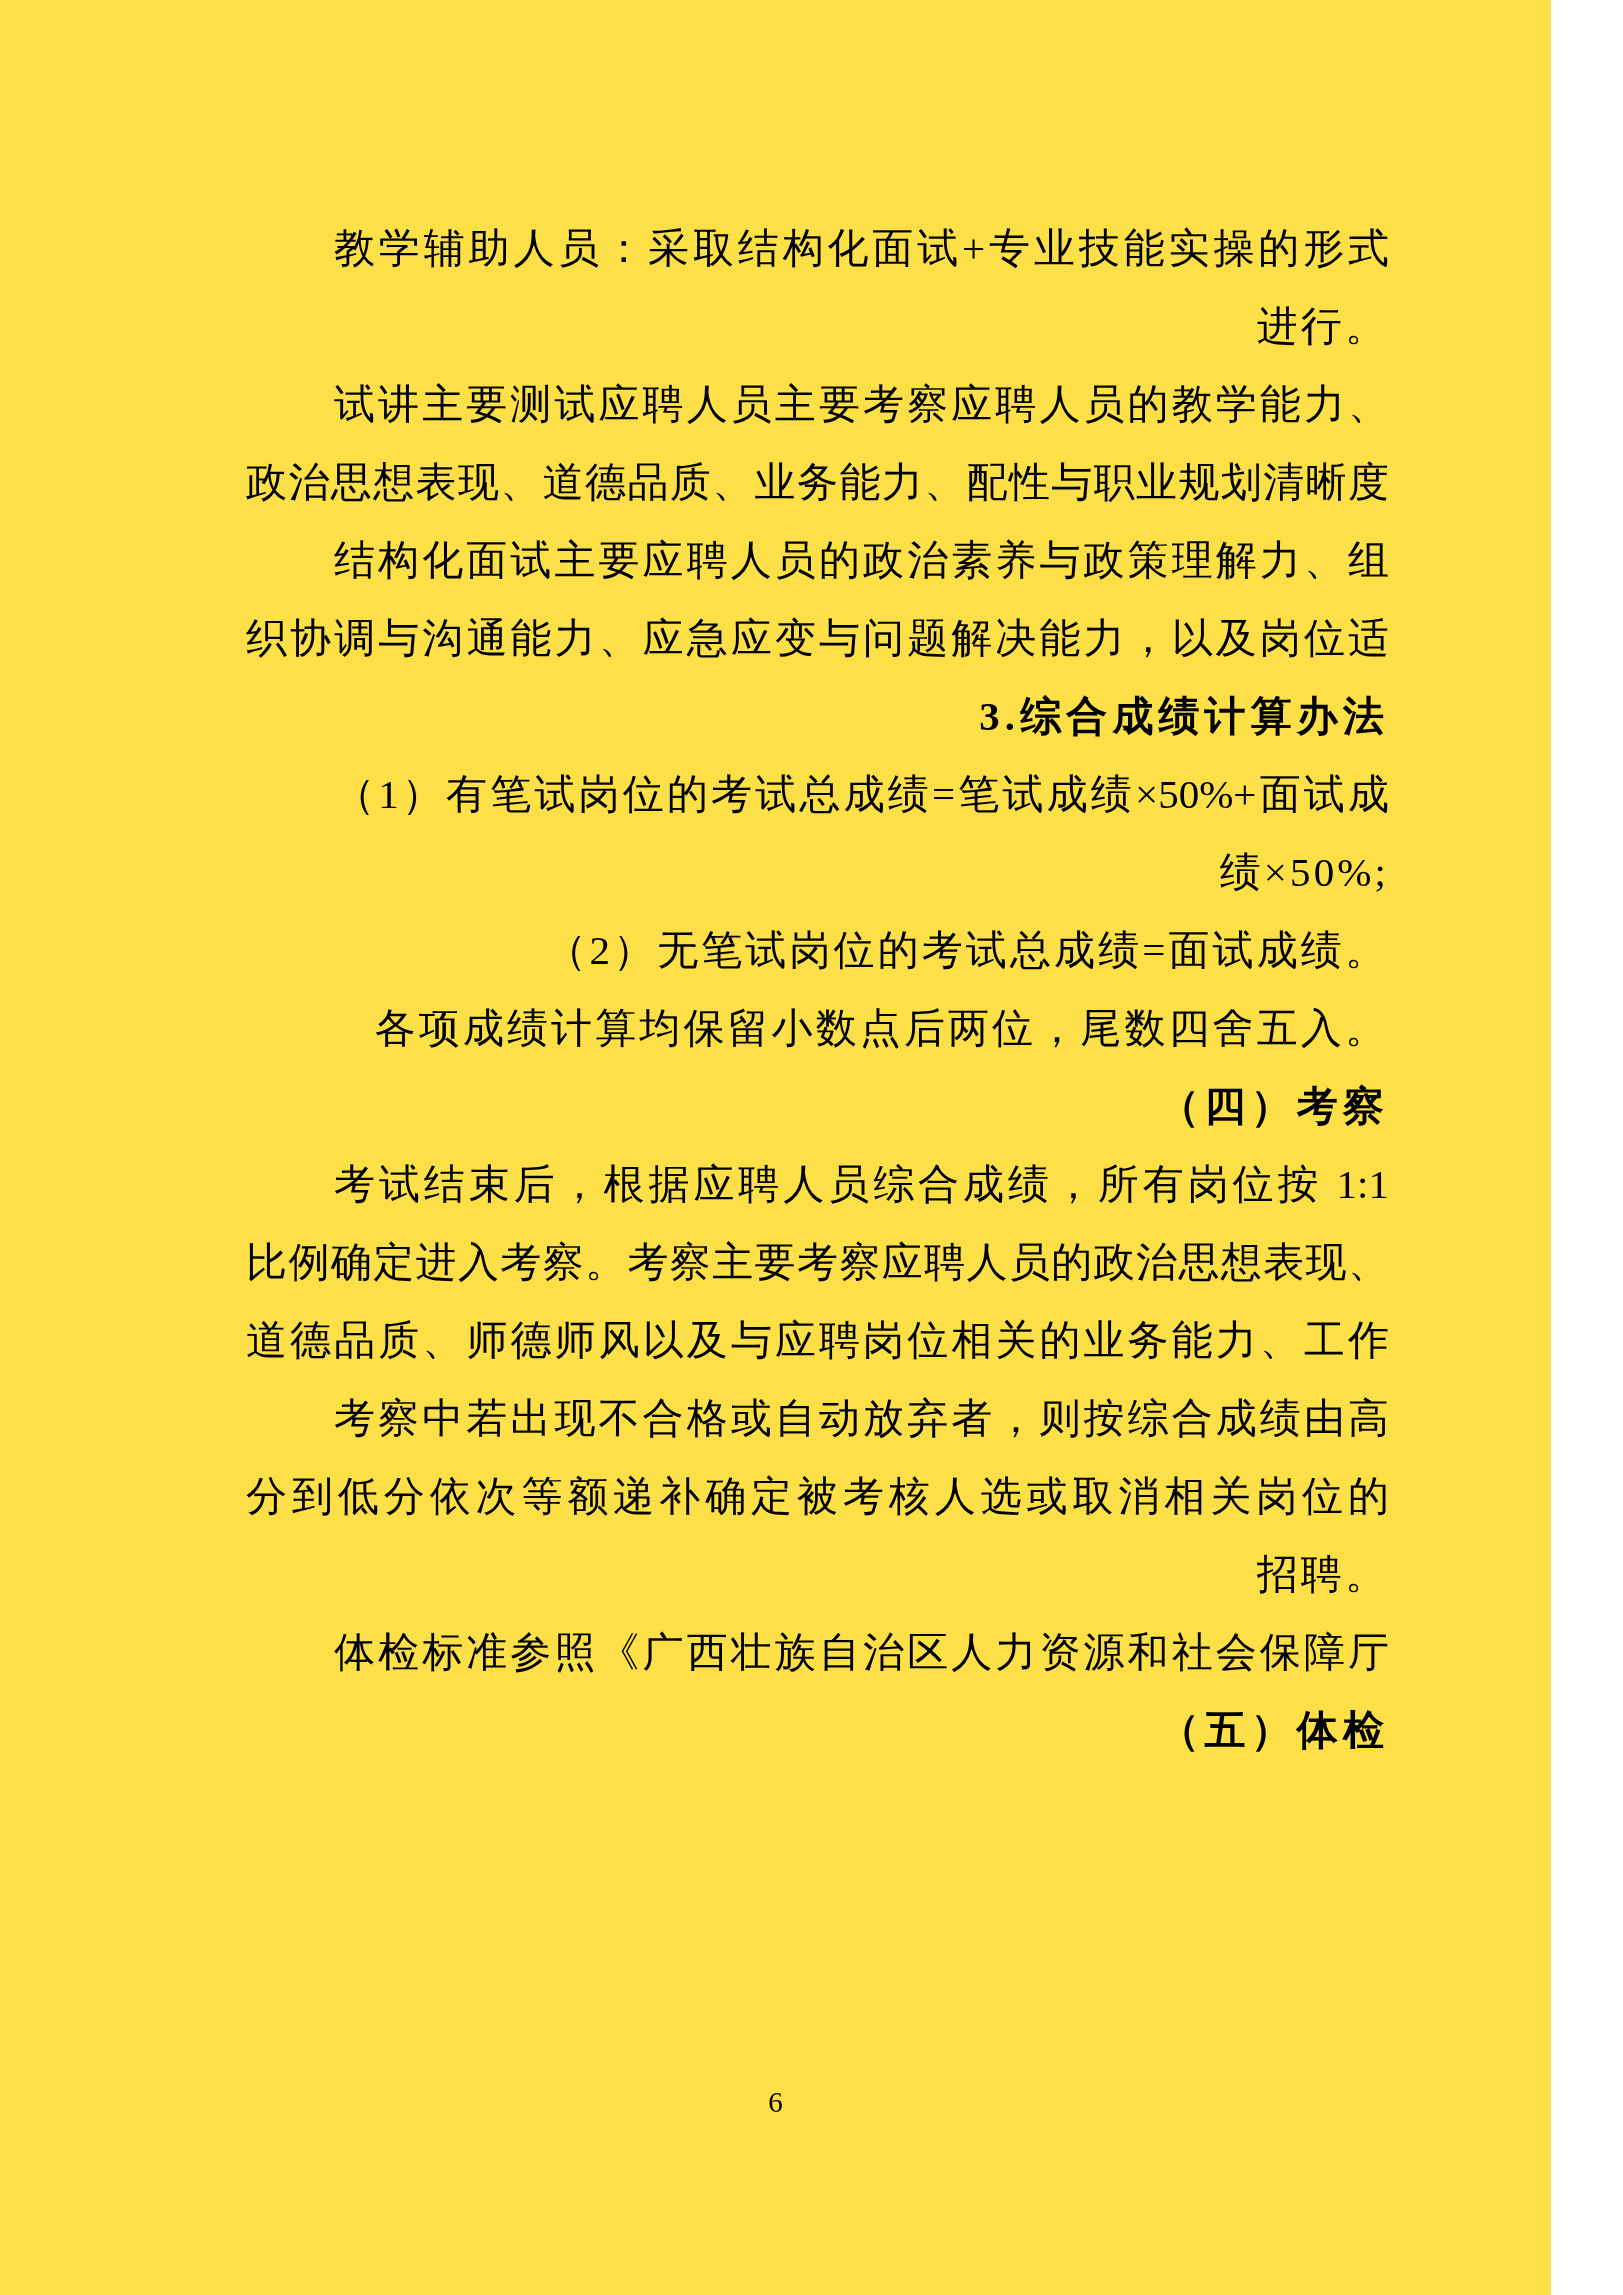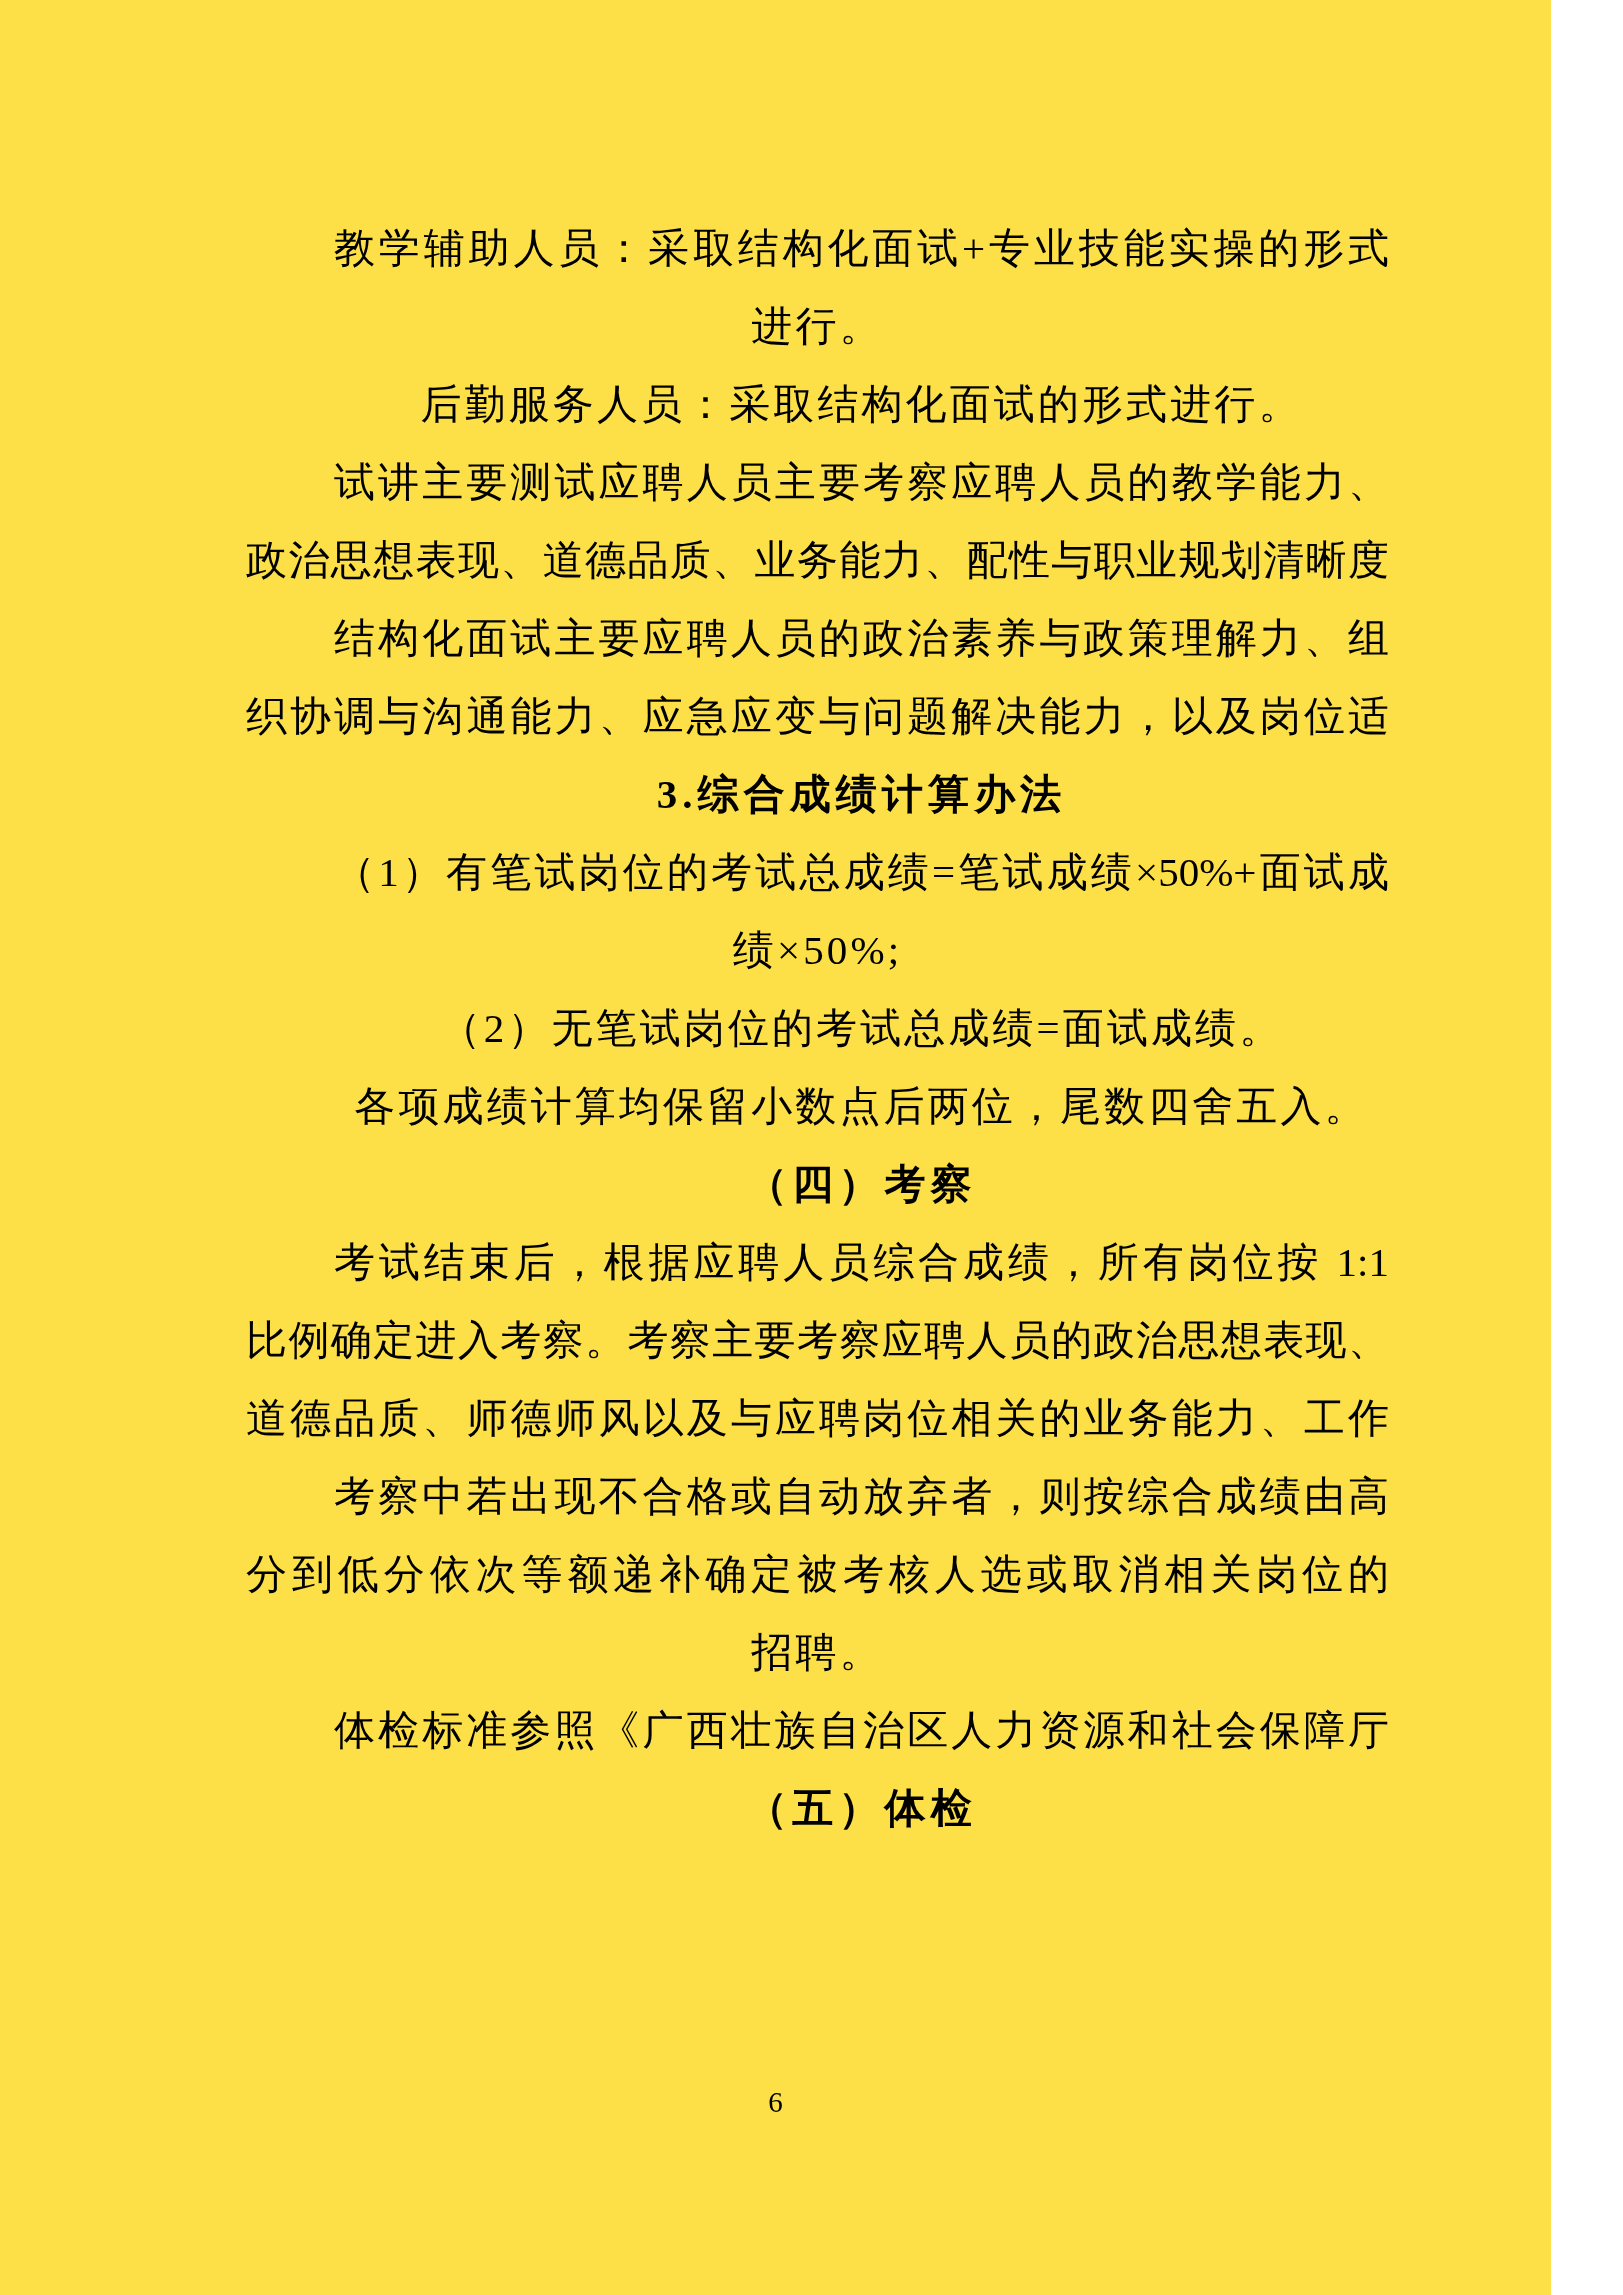--- a/index.html
+++ b/index.html
@@ -21,21 +21,21 @@
     left: 246px;
     top: 209px;
     width: 1143px;
   }
   .line {
     height: 78px;
     line-height: 78px;
     font-size: 41px;
     letter-spacing: 3.1px;
     white-space: nowrap;
-    text-align: center;
+    text-align: right;
   }
   .line.indent {
     padding-left: 88px;
   }
   .line.full {
     letter-spacing: 0;
     white-space: normal;
     text-align: justify;
     text-align-last: justify;
     text-justify: inter-character;
@@ -56,21 +56,20 @@
     color: #000000;
   }
 </style>
 </head>
 <body>
 
 <div class="page">
   <div class="content" id="content">
       <div class="line indent full">教学辅助人员：采取结构化面试+专业技能实操的形式</div>
       <div class="line">进行。</div>
-      <div class="line indent">后勤服务人员：采取结构化面试的形式进行。</div>
       <div class="line indent full">试讲主要测试应聘人员主要考察应聘人员的教学能力、</div>
       <div class="line full">政治思想表现、道德品质、业务能力、配性与职业规划清晰度</div>
       <div class="line indent full">结构化面试主要应聘人员的政治素养与政策理解力、组</div>
       <div class="line full">织协调与沟通能力、应急应变与问题解决能力，以及岗位适</div>
       <div class="line indent bold">3.综合成绩计算办法</div>
       <div class="line indent full">（1）有笔试岗位的考试总成绩=笔试成绩×50%+面试成</div>
       <div class="line">绩×50%;</div>
       <div class="line indent">（2）无笔试岗位的考试总成绩=面试成绩。</div>
       <div class="line indent">各项成绩计算均保留小数点后两位，尾数四舍五入。</div>
       <div class="line indent bold">（四）考察</div>

